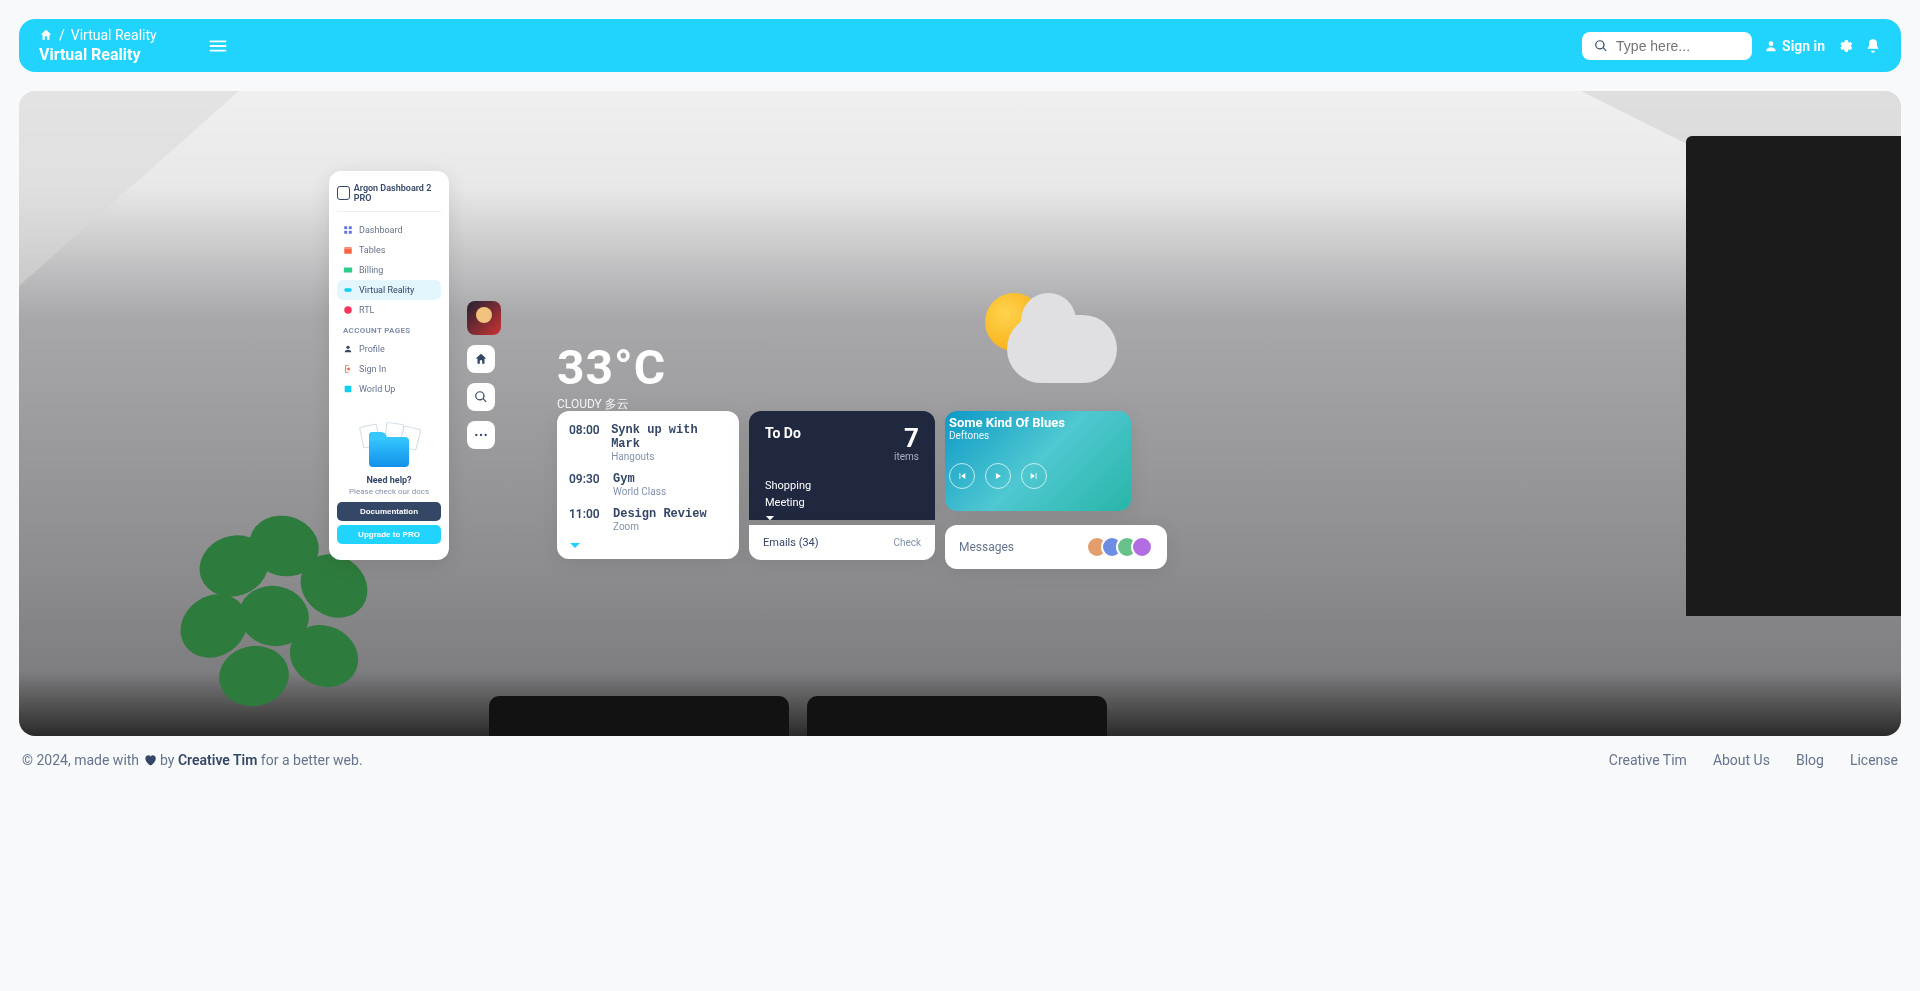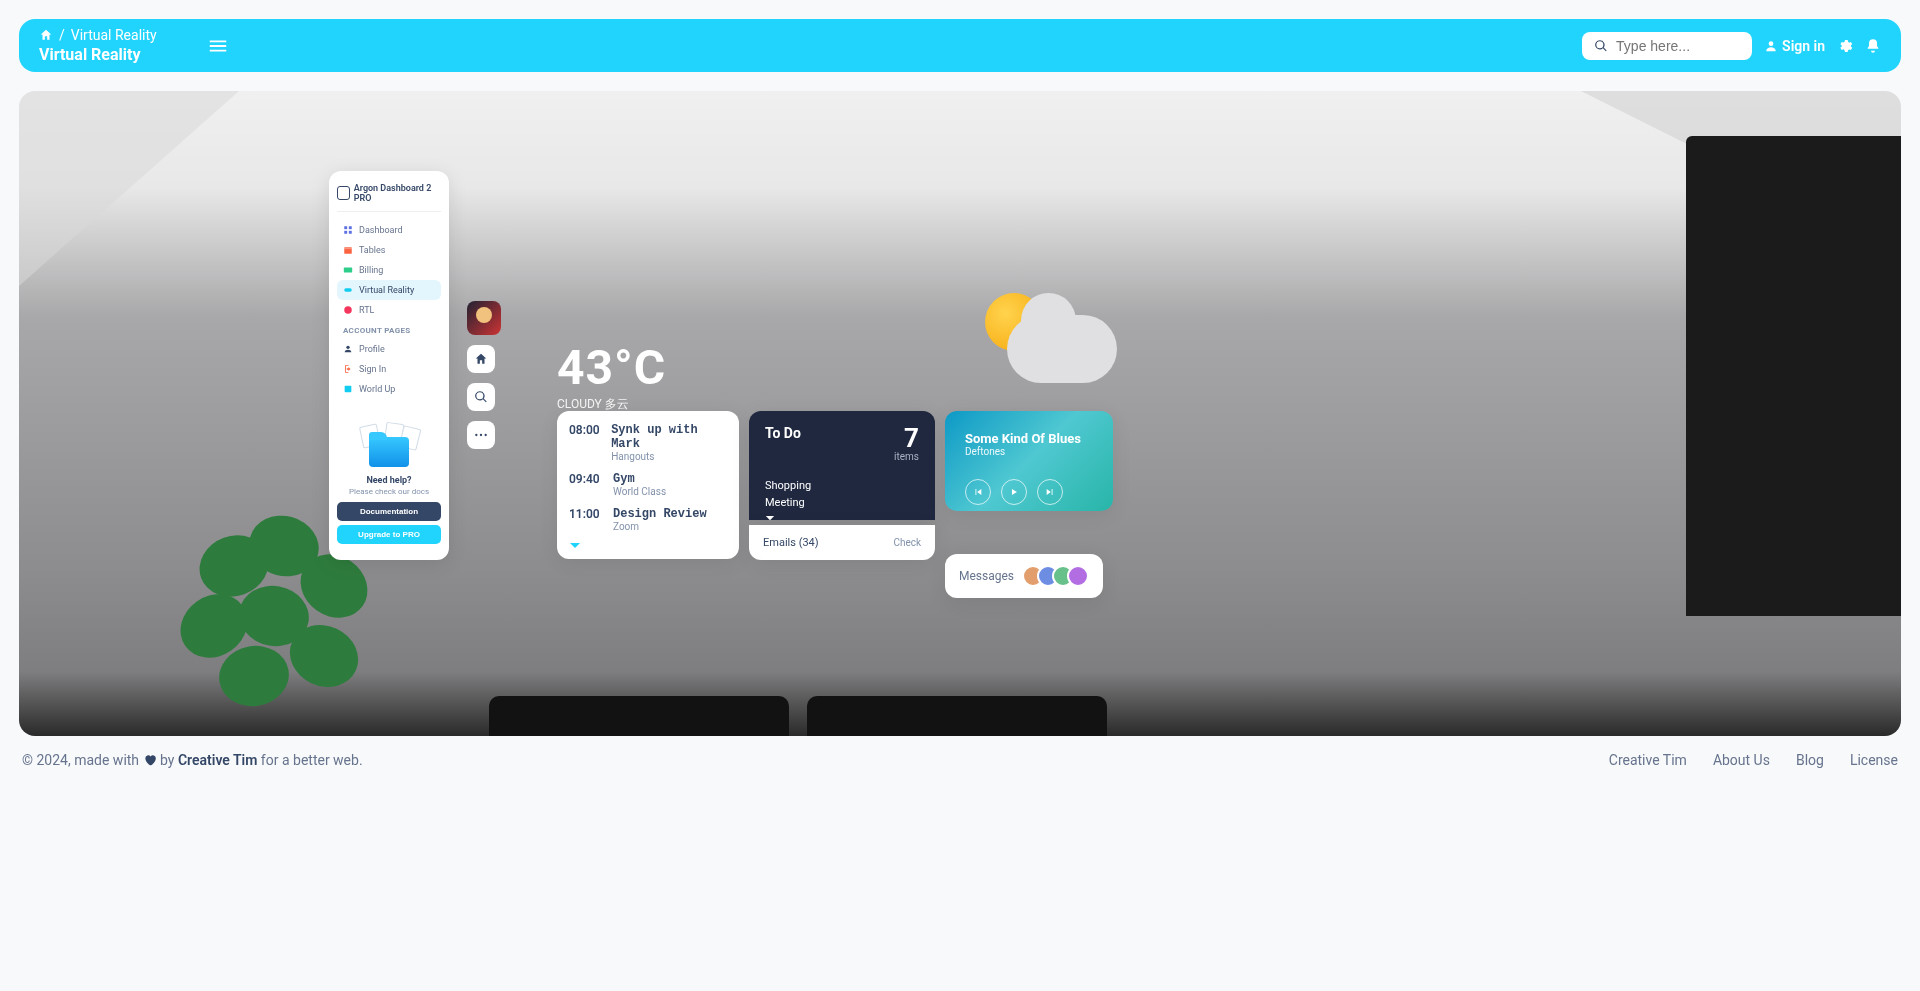--- a/index.html
+++ b/index.html
@@ -143,30 +143,30 @@
 .card-todo { left:730px; top:320px; width:186px; height:109px; background:#1f283e; color:#fff; padding:14px 16px; border-radius:12px 12px 0 0; }
 .td-head { display:flex; justify-content:space-between; }
 .td-title { font-weight:700; font-size:14px;text-align:right; }
 .td-count { font-size:26px; font-weight:700; text-align:right; line-height:1; }
 .td-items { font-size:10px; color:#aab2c5; text-align:right; }
 .td-list { font-size:11px; margin-top:16px; line-height:1.5; }
 .td-arrow { text-align:center; font-size:11px; margin-top:4px; cursor:pointer; }
 .card-emails { left:730px; top:434px; width:186px; height:35px; background:#fff; display:flex; align-items:center; justify-content:space-between; padding:0 14px; font-size:11px; border-radius:0 0 12px 12px; }
 .card-emails .chk { font-size:10px; color:#8392ab; cursor:pointer; }
 
-.card-music { left:926px; top:320px; width:168px; height:100px;
+.card-music { left:926px; top:320px; width:186px; height:100px;
   background:linear-gradient(135deg,#0d99c6 0%, #4fc8d1 50%, #28b5a8 100%);
-  color:#fff; padding:20px;
+  color:#fff; padding:4px;
 }
 .music-title { font-weight:700; font-size:13px; }
 .music-artist { font-size:10px; opacity:0.9; }
 .music-ctrls { display:flex; gap:10px; margin-top:22px; }
 .mbtn { width:26px; height:26px; border:1px solid rgba(255,255,255,0.7); border-radius:50%; display:flex; align-items:center; justify-content:center; font-size:10px; cursor:pointer; }
 
-.card-msgs { left:926px; top:434px; width:158px; height:44px; display:flex; align-items:center; justify-content:space-between; padding:0 14px;margin-top:29px; }
+.card-msgs { left:926px; top:434px; width:222px; height:44px; display:flex; align-items:center; justify-content:space-between; padding:0 14px; }
 .msgs-label { font-size:12px; color:#67748e; }
 .avatars { display:flex; }
 .av { width:22px; height:22px; border-radius:50%; border:2px solid #fff; margin-left:-7px; }
 .av:nth-child(1){background:#e29e6d;} .av:nth-child(2){background:#6d8de2;} .av:nth-child(3){background:#68c08b;} .av:nth-child(4){background:#b36de2;}
 
 .footer {
   display:flex; justify-content:space-between; align-items:center;
   padding:16px 22px; font-size:14px; color:#67748e;
 }
 .footer a { color:#344767; text-decoration:none; font-weight:600; }
@@ -354,34 +354,34 @@
     <div class="vr-qbtn">
       <svg width="14" height="4" viewBox="0 0 24 6" fill="#344767">
           <circle cx="4" cy="3" r="2"></circle>
           <circle cx="12" cy="3" r="2"></circle>
           <circle cx="20" cy="3" r="2"></circle>
         </svg>
     </div>
   </div>
 
   <div class="weather-text">
-    <div class="weather-temp">43°C</div>
+    <div class="weather-temp">33°C</div>
     <div class="weather-desc">CLOUDY 多云</div>
   </div>
 
   <div class="vr-card card-schedule">
     <div class="sched-row">
       <div class="sched-time">08:00</div>
       <div>
         <div class="sched-main">Synk up with Mark</div>
         <div class="sched-sub">Hangouts</div>
       </div>
     </div>
     <div class="sched-row">
-      <div class="sched-time">09:40</div>
+      <div class="sched-time">09:30</div>
       <div>
         <div class="sched-main">Gym</div>
         <div class="sched-sub">World Class</div>
       </div>
     </div>
     <div class="sched-row">
       <div class="sched-time">11:00</div>
       <div>
         <div class="sched-main">Design Review</div>
         <div class="sched-sub">Zoom</div>

